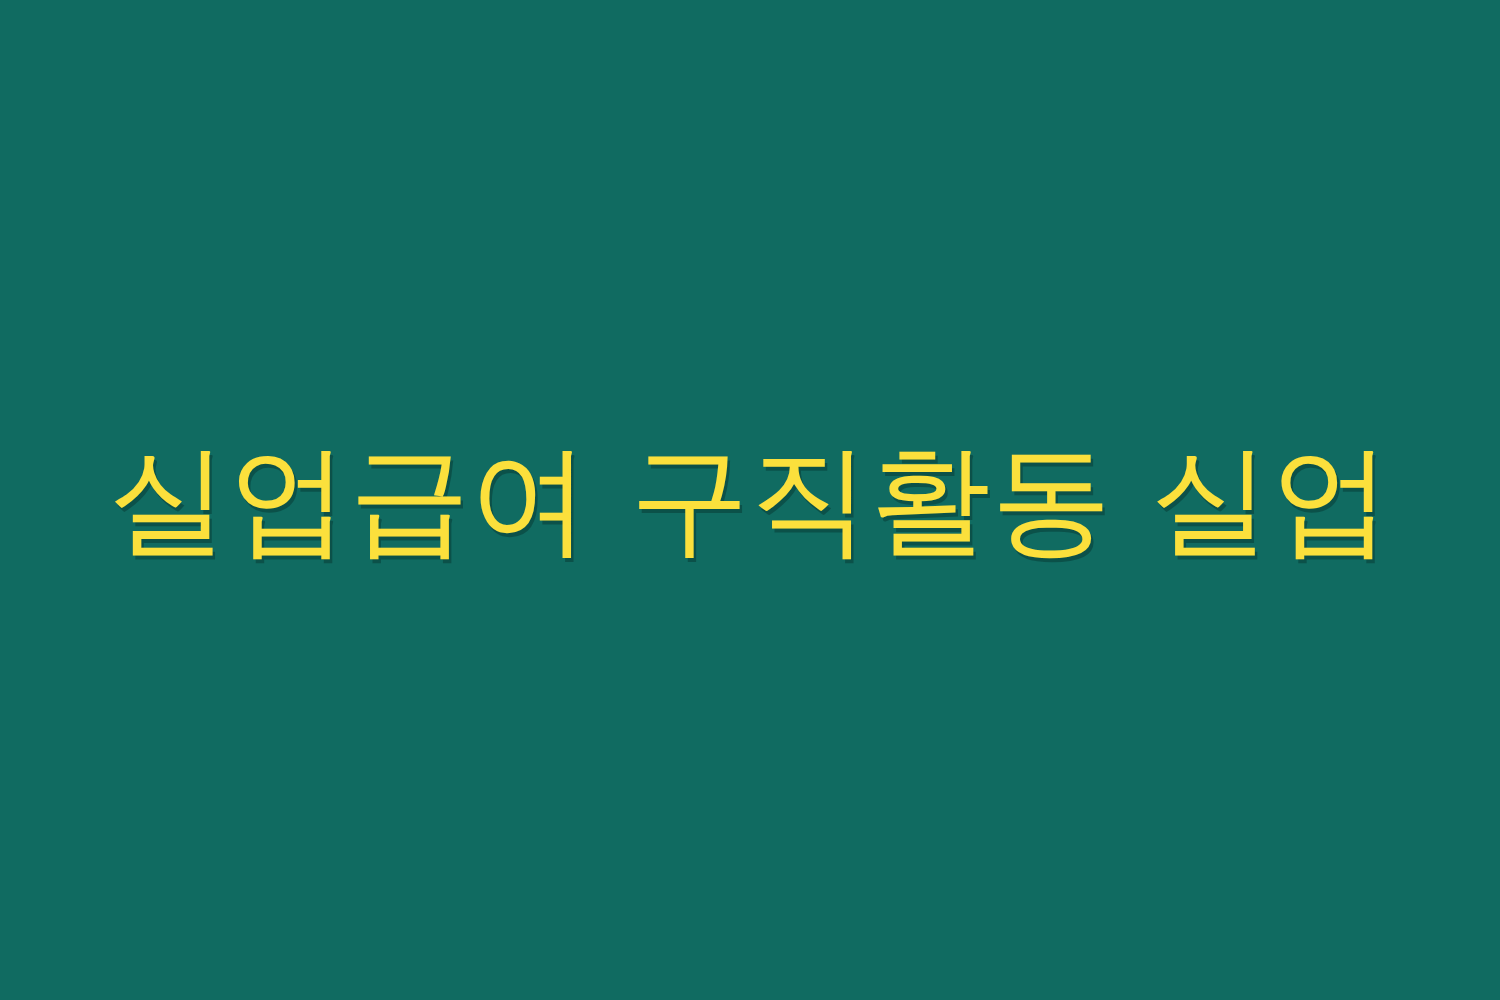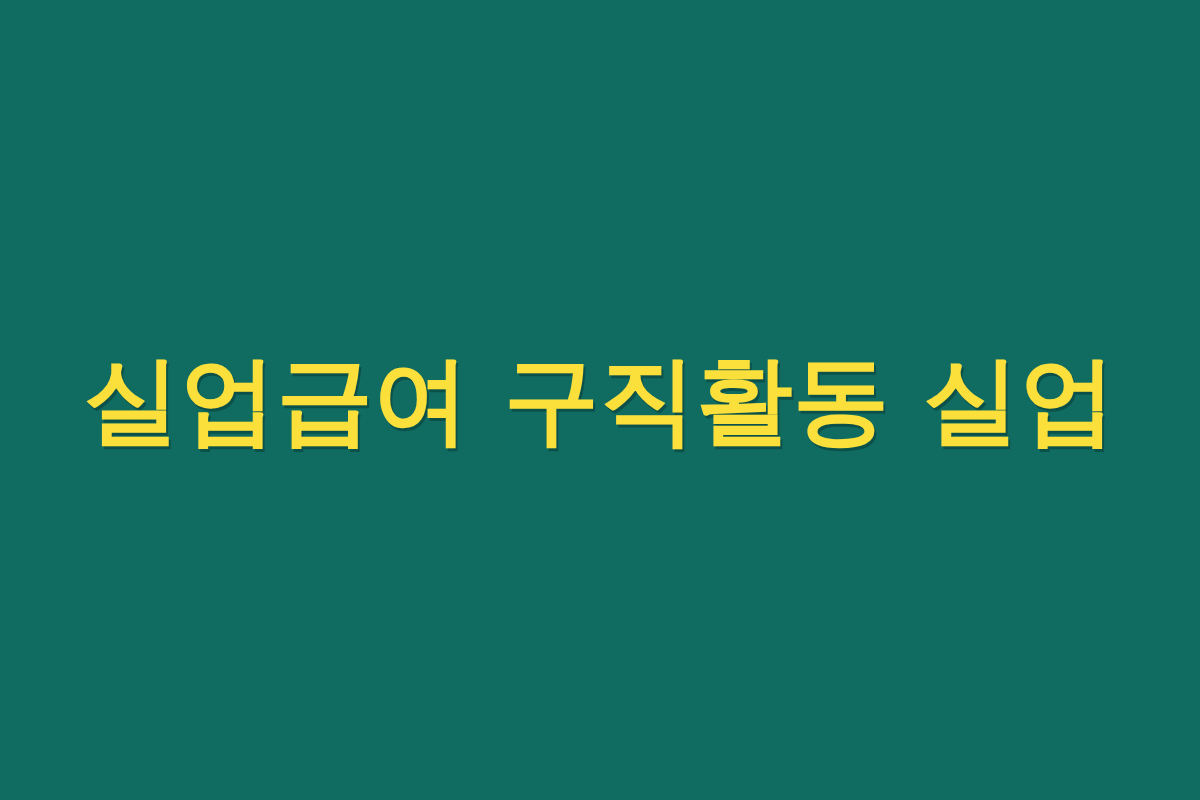--- a/index.html
+++ b/index.html
@@ -25,21 +25,21 @@
     justify-content: center;
     box-sizing: border-box;
   }
 
   .headline {
     display: block;
     width: 100%;
     text-align: center;
     color: #FBE03C;
     font-family: "DejaVu Sans", sans-serif;
-    font-weight: 700;
+    font-weight: 400;
     font-size: 96px;
     line-height: 1.42;
     letter-spacing: 0.005em;
     white-space: nowrap;
     text-shadow: 2px 3px 0 rgba(7, 60, 54, 0.55);
     -webkit-font-smoothing: antialiased;
   }
 
   .headline.line-1 {
     margin-top: 0;

